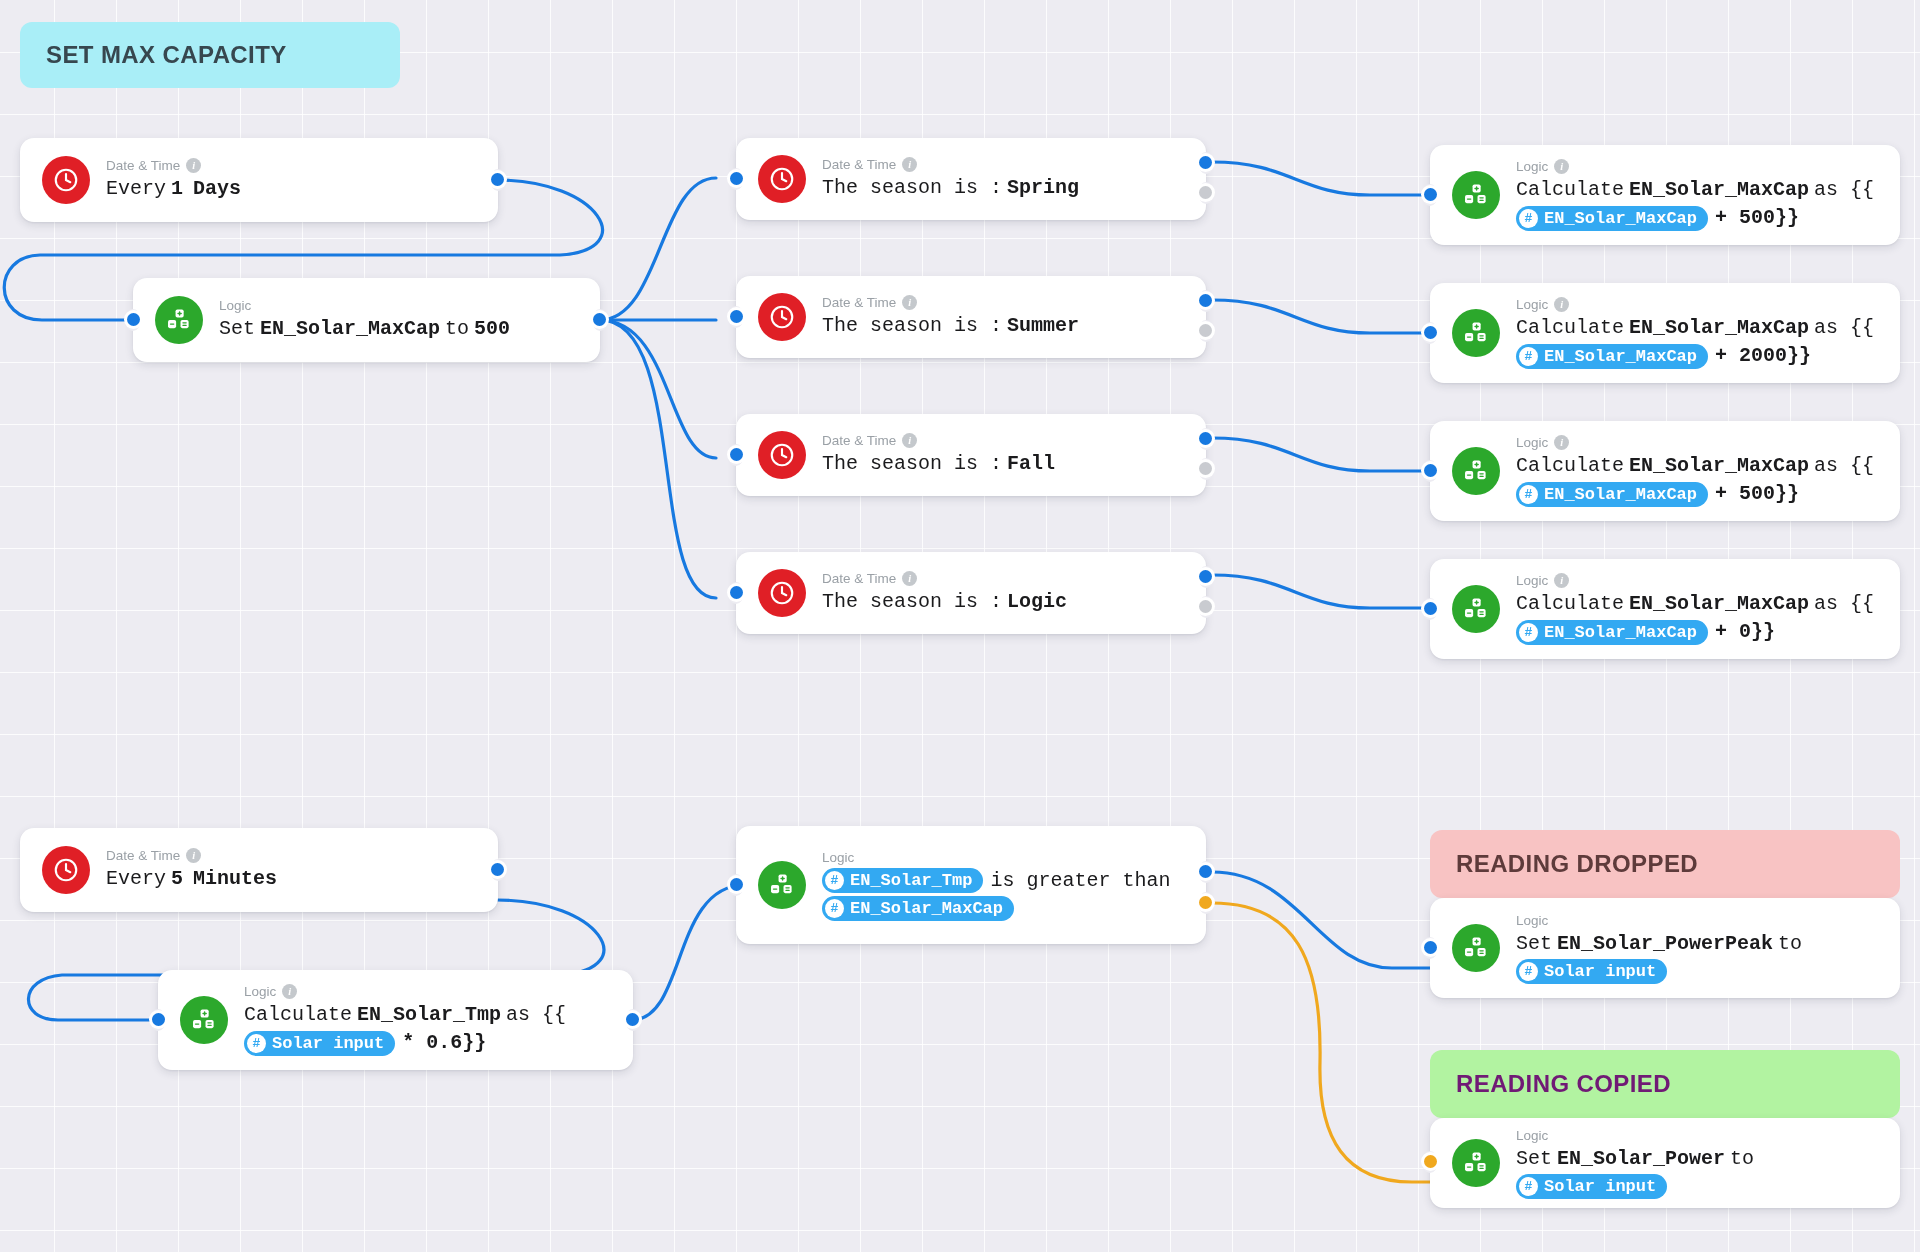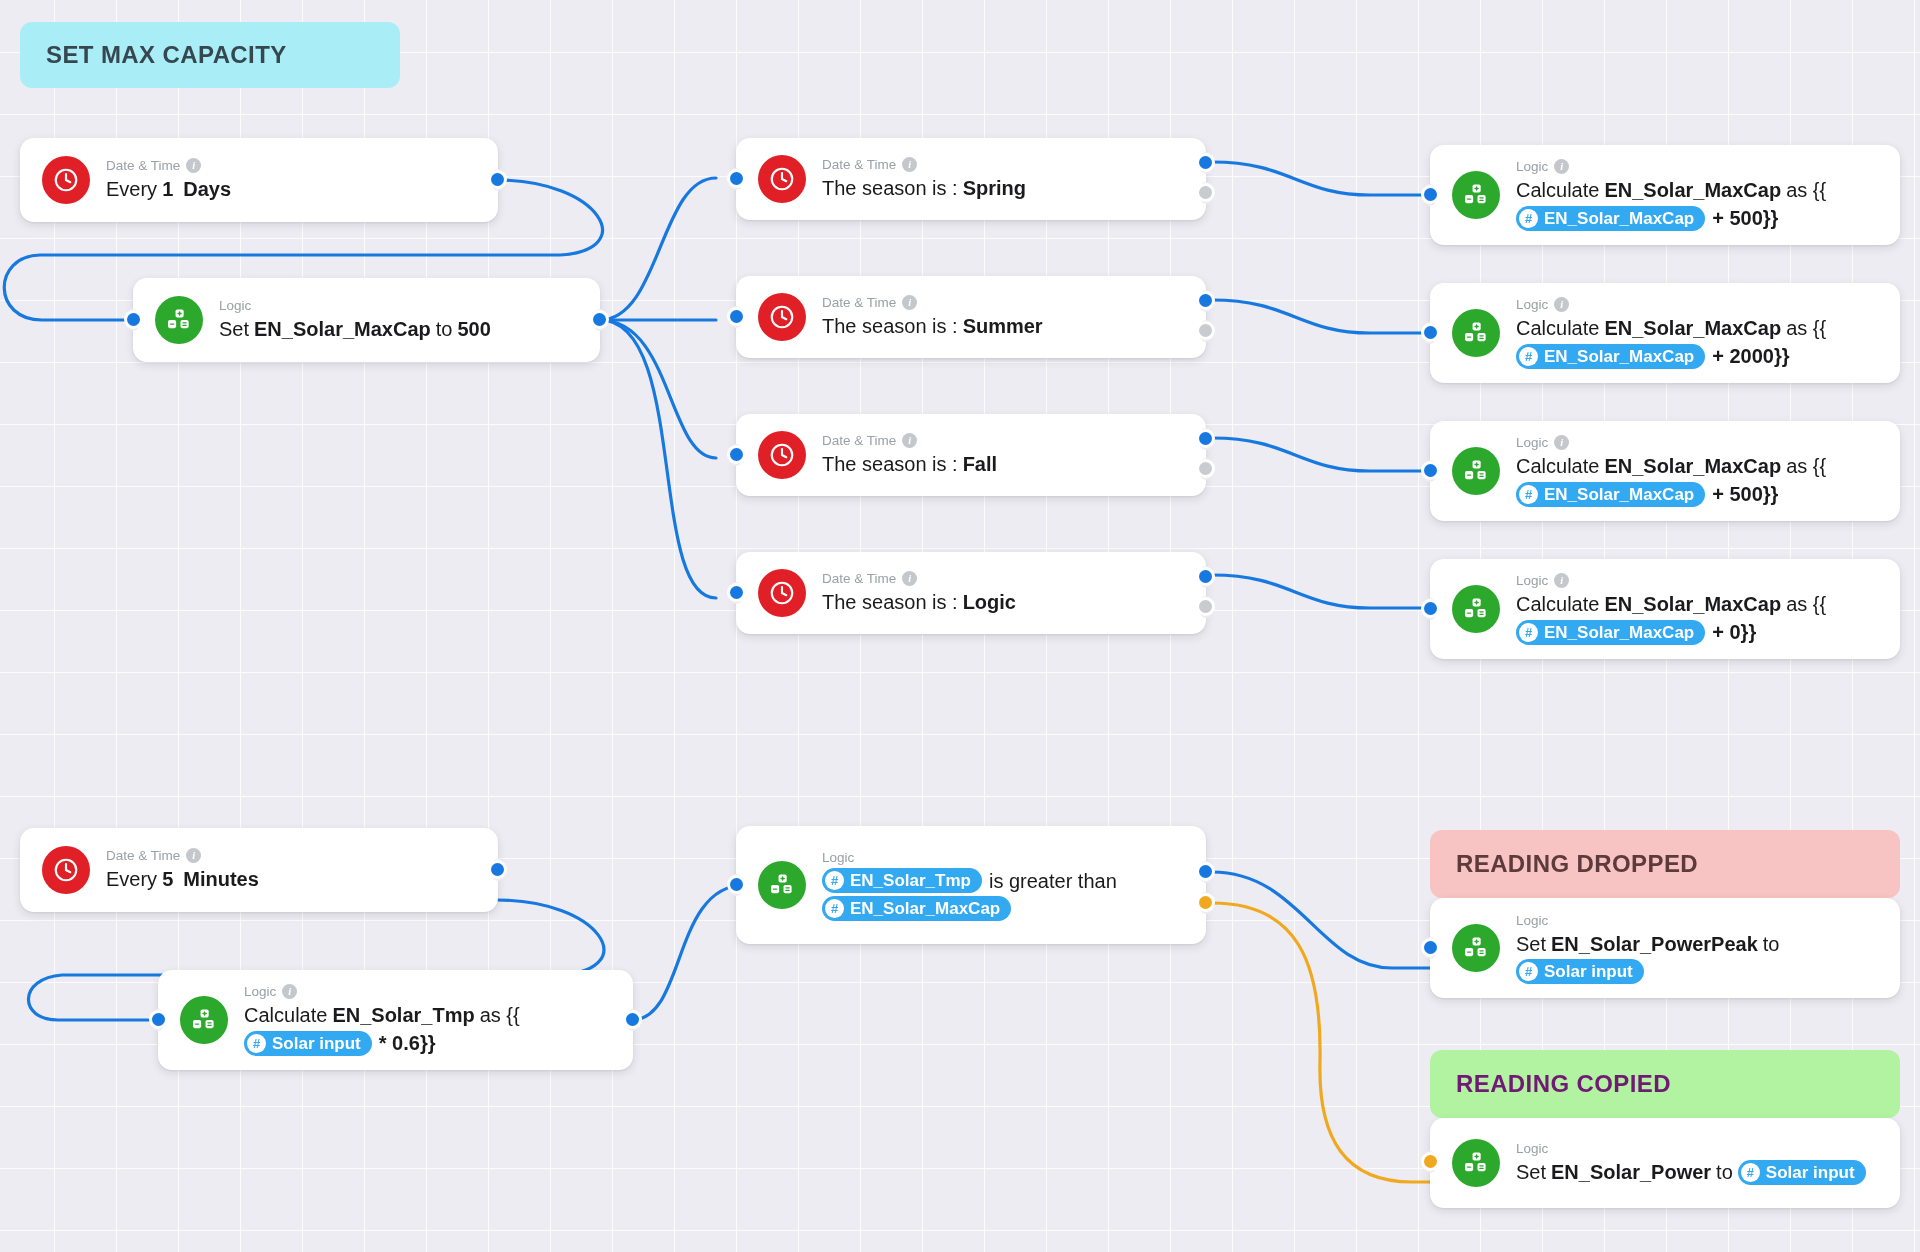--- a/index.html
+++ b/index.html
@@ -67,21 +67,21 @@
   .info{
     width:15px;height:15px;border-radius:50%;
     background:#c4c8cc;color:#fff;
     font-size:10.5px;font-weight:700;font-style:italic;
     display:inline-flex;align-items:center;justify-content:center;
     font-family:"Liberation Serif",serif;
   }
   .title{
     font-size:20px;color:#1b1b1d;line-height:28px;
     white-space:nowrap;
-    display:flex;flex-wrap:wrap;align-items:center;
+    display:flex;flex-wrap:wrap;align-items:center;font-family:Liberation Mono, monospace;
   }
   .title .lt{font-weight:400;}
   .title .bd{font-weight:700;}
   .title .sp{display:inline-block;width:5px;}
 
   
   .chip{
     display:inline-flex;align-items:center;
     background:#33a9f2;color:#fff;
     border-radius:14px;

